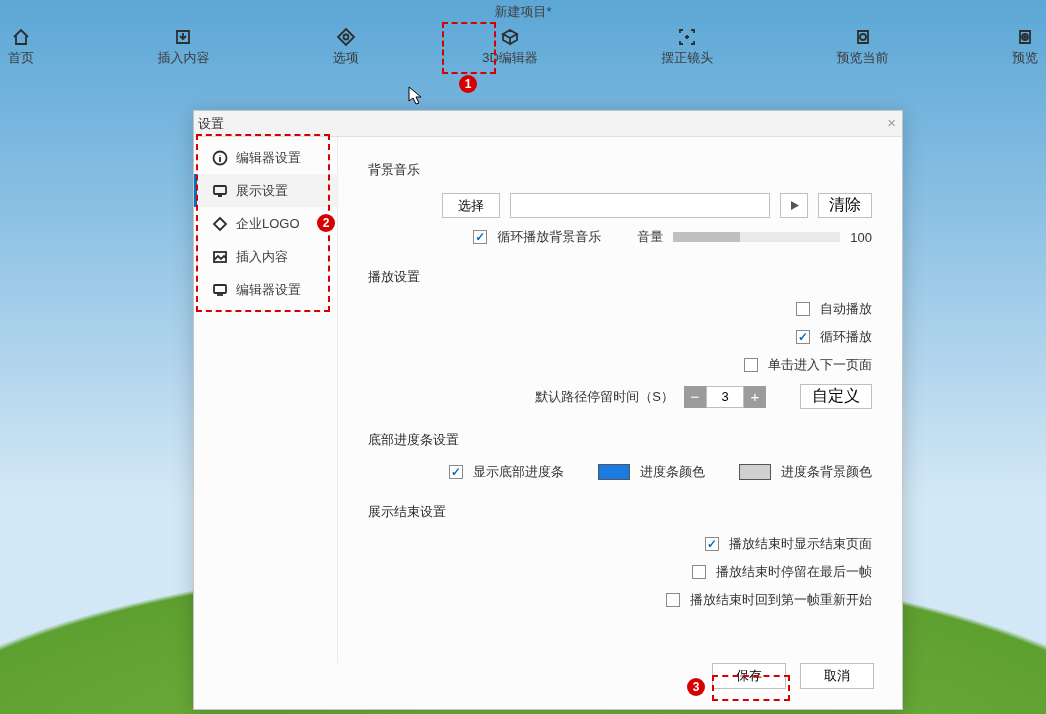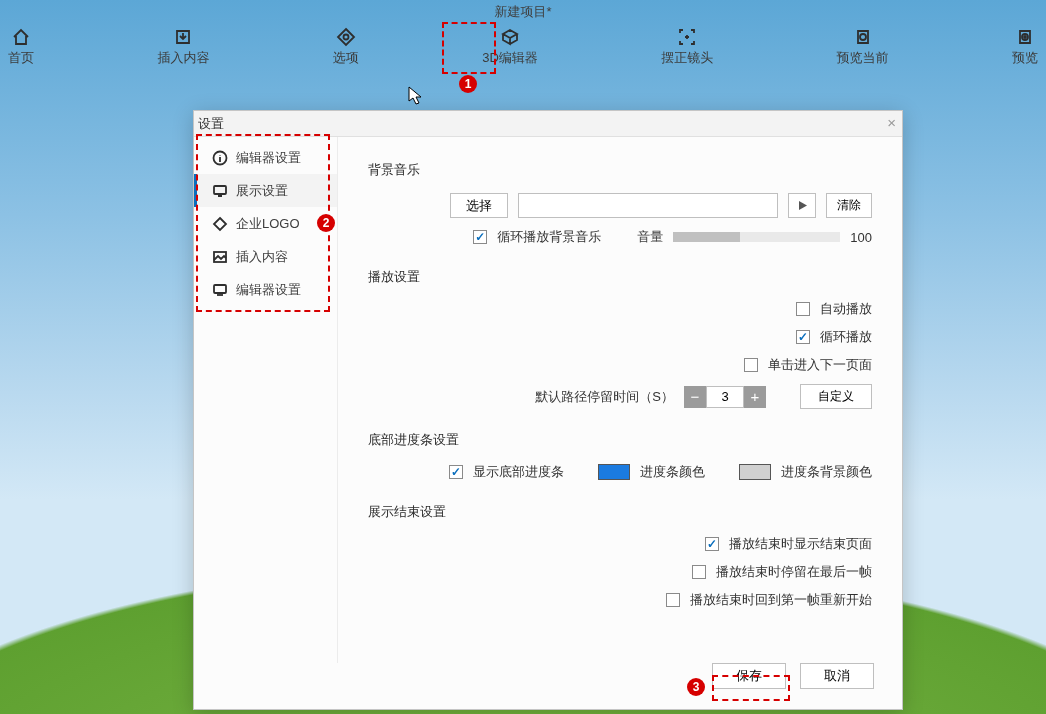--- a/index.html
+++ b/index.html
@@ -79,21 +79,21 @@
   .content {
     flex: 1; padding: 24px 30px 16px 30px; overflow-y: auto;
   }
   .group-title { font-size: 13px; color: #2b2b2b; margin-bottom: 14px; }
   .section { margin-bottom: 22px; }
   .row { display: flex; align-items: center; gap: 10px; margin-bottom: 10px; font-size: 13px; justify-content: flex-end; }
   .btn-sel { border: 1px solid #bfbfbf; background: #fff; height: 25px; min-width: 58px; padding: 0 6px; cursor: pointer; font-size: 13px; }
   .path-input { border: 1px solid #bfbfbf; background: #fff; height: 25px; width: 260px; padding: 0 6px; }
   .icon-btn { border: 1px solid #bfbfbf; background: #fff; height: 25px; width: 28px; display:flex;align-items:center;justify-content:center; cursor:pointer; }
   .icon-btn svg{ width: 11px; height: 11px; fill:#555; }
-  .small-btn { border: 1px solid #bfbfbf; background: #fff; height: 25px; padding: 0 10px; cursor: pointer; font-size: 12px; }
+  .small-btn { border: 1px solid #bfbfbf; background: #fff; height: 25px; padding: 0 10px; cursor: pointer; font-size: 16px; }
   .chk { width: 14px; height: 14px; border: 1px solid #8a8a8a; background: #fff; display: inline-flex; align-items: center; justify-content: center; }
   .chk.checked::after { content: "✓"; color: #0a6ebd; font-size: 12px; font-weight: 700; line-height: 1; }
   .vol-lbl{ color:#404040; }
   .slider { width: 167px; height: 10px; background: #e9e9e9; position: relative; }
   .slider .fill { position: absolute; left:0; top:0; bottom:0; background:#c0c0c0; width: 40%; }
   .stepper { display: flex; align-items:center; }
   .step-btn { width: 22px; height: 22px; background: #9b9b9b; color: #fff; display:flex;align-items:center;justify-content:center; cursor:pointer; font-size: 15px;}
   .step-val { width: 38px; height: 22px; border:1px solid #bfbfbf; text-align:center; font-size:13px; }
   .swatch { width: 32px; height: 16px; border: 1px solid #555; }
   .sw-blue { background: #1b7be0; }

